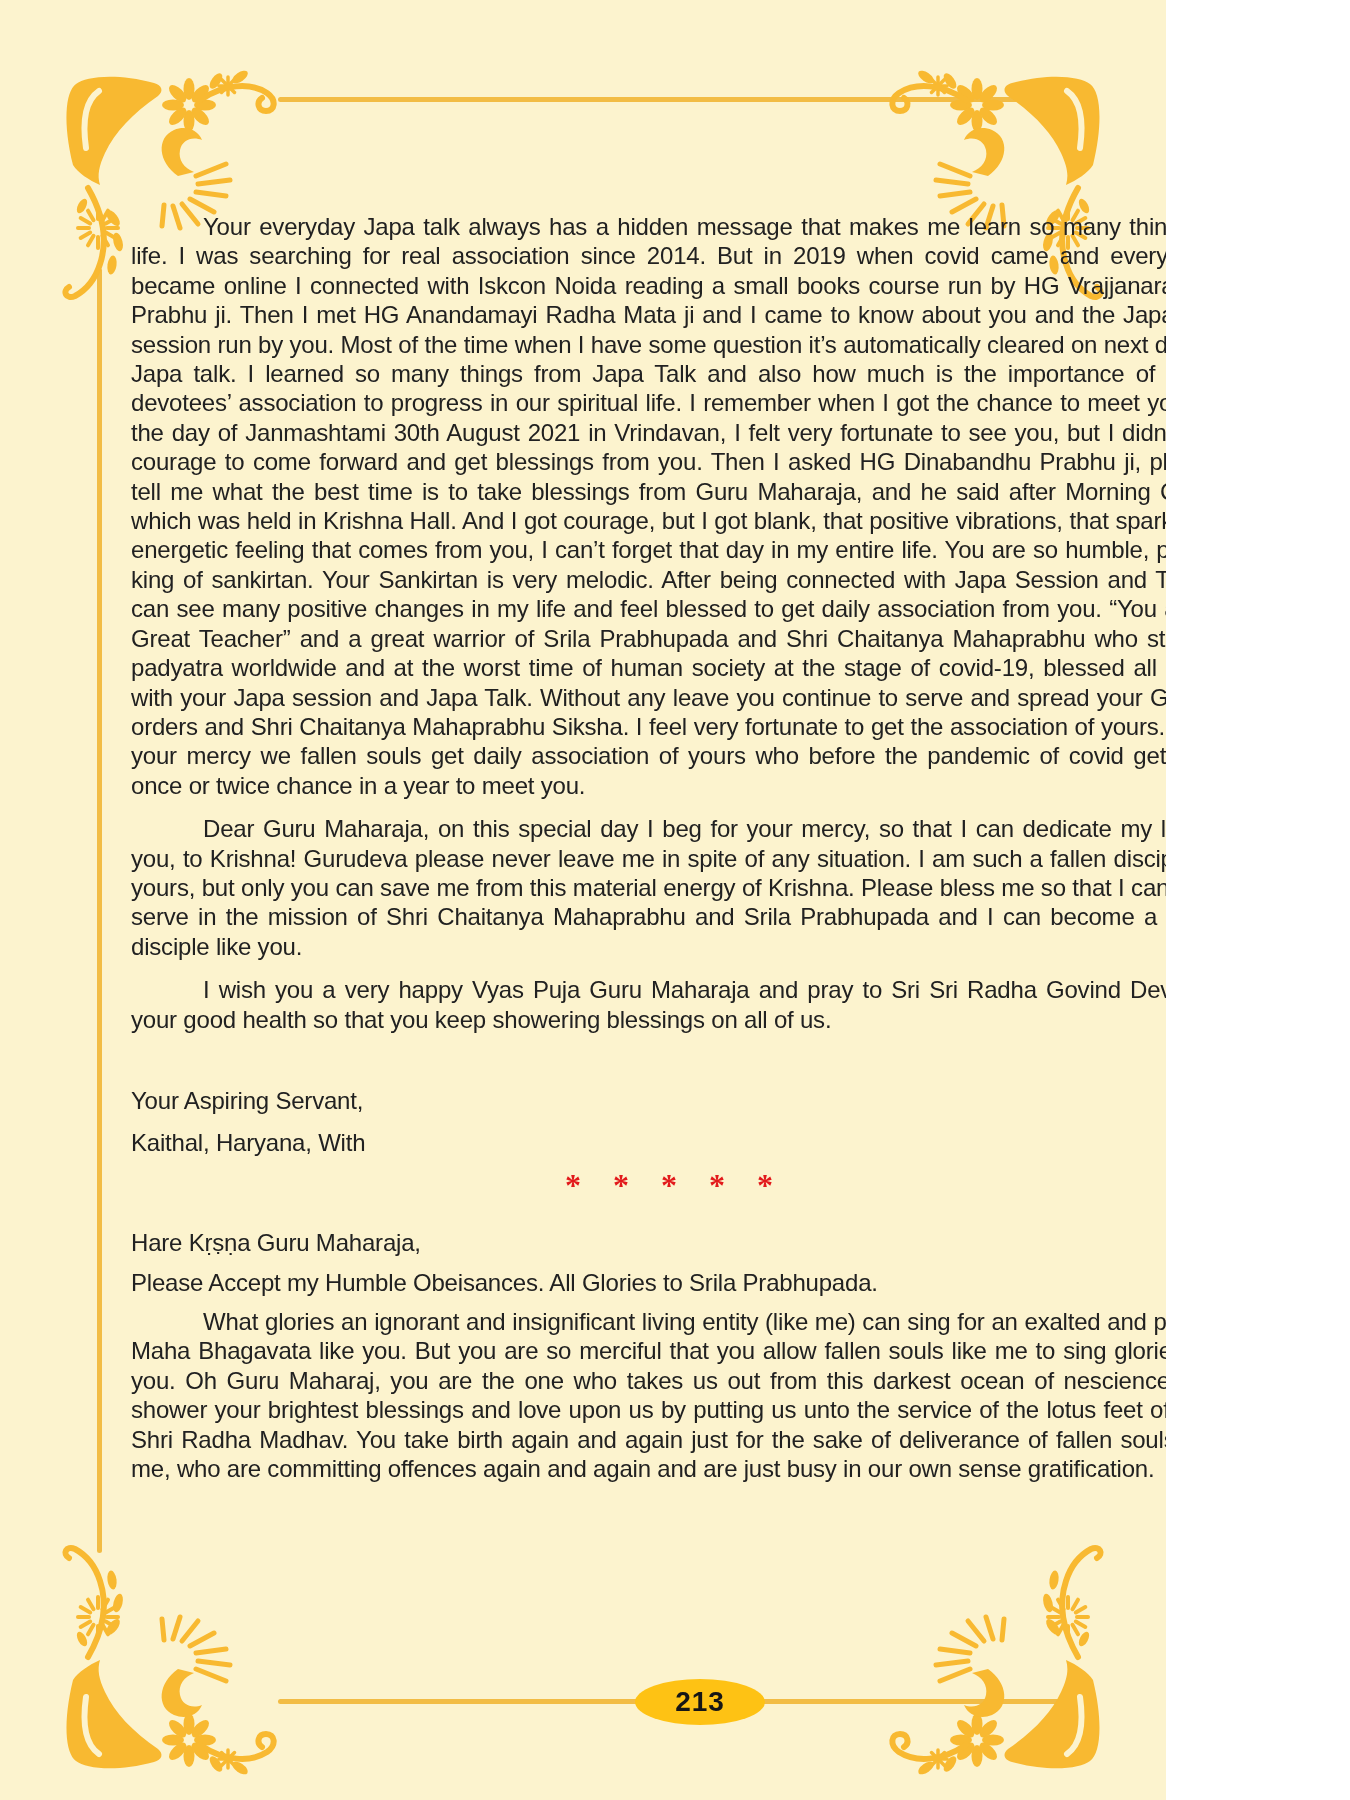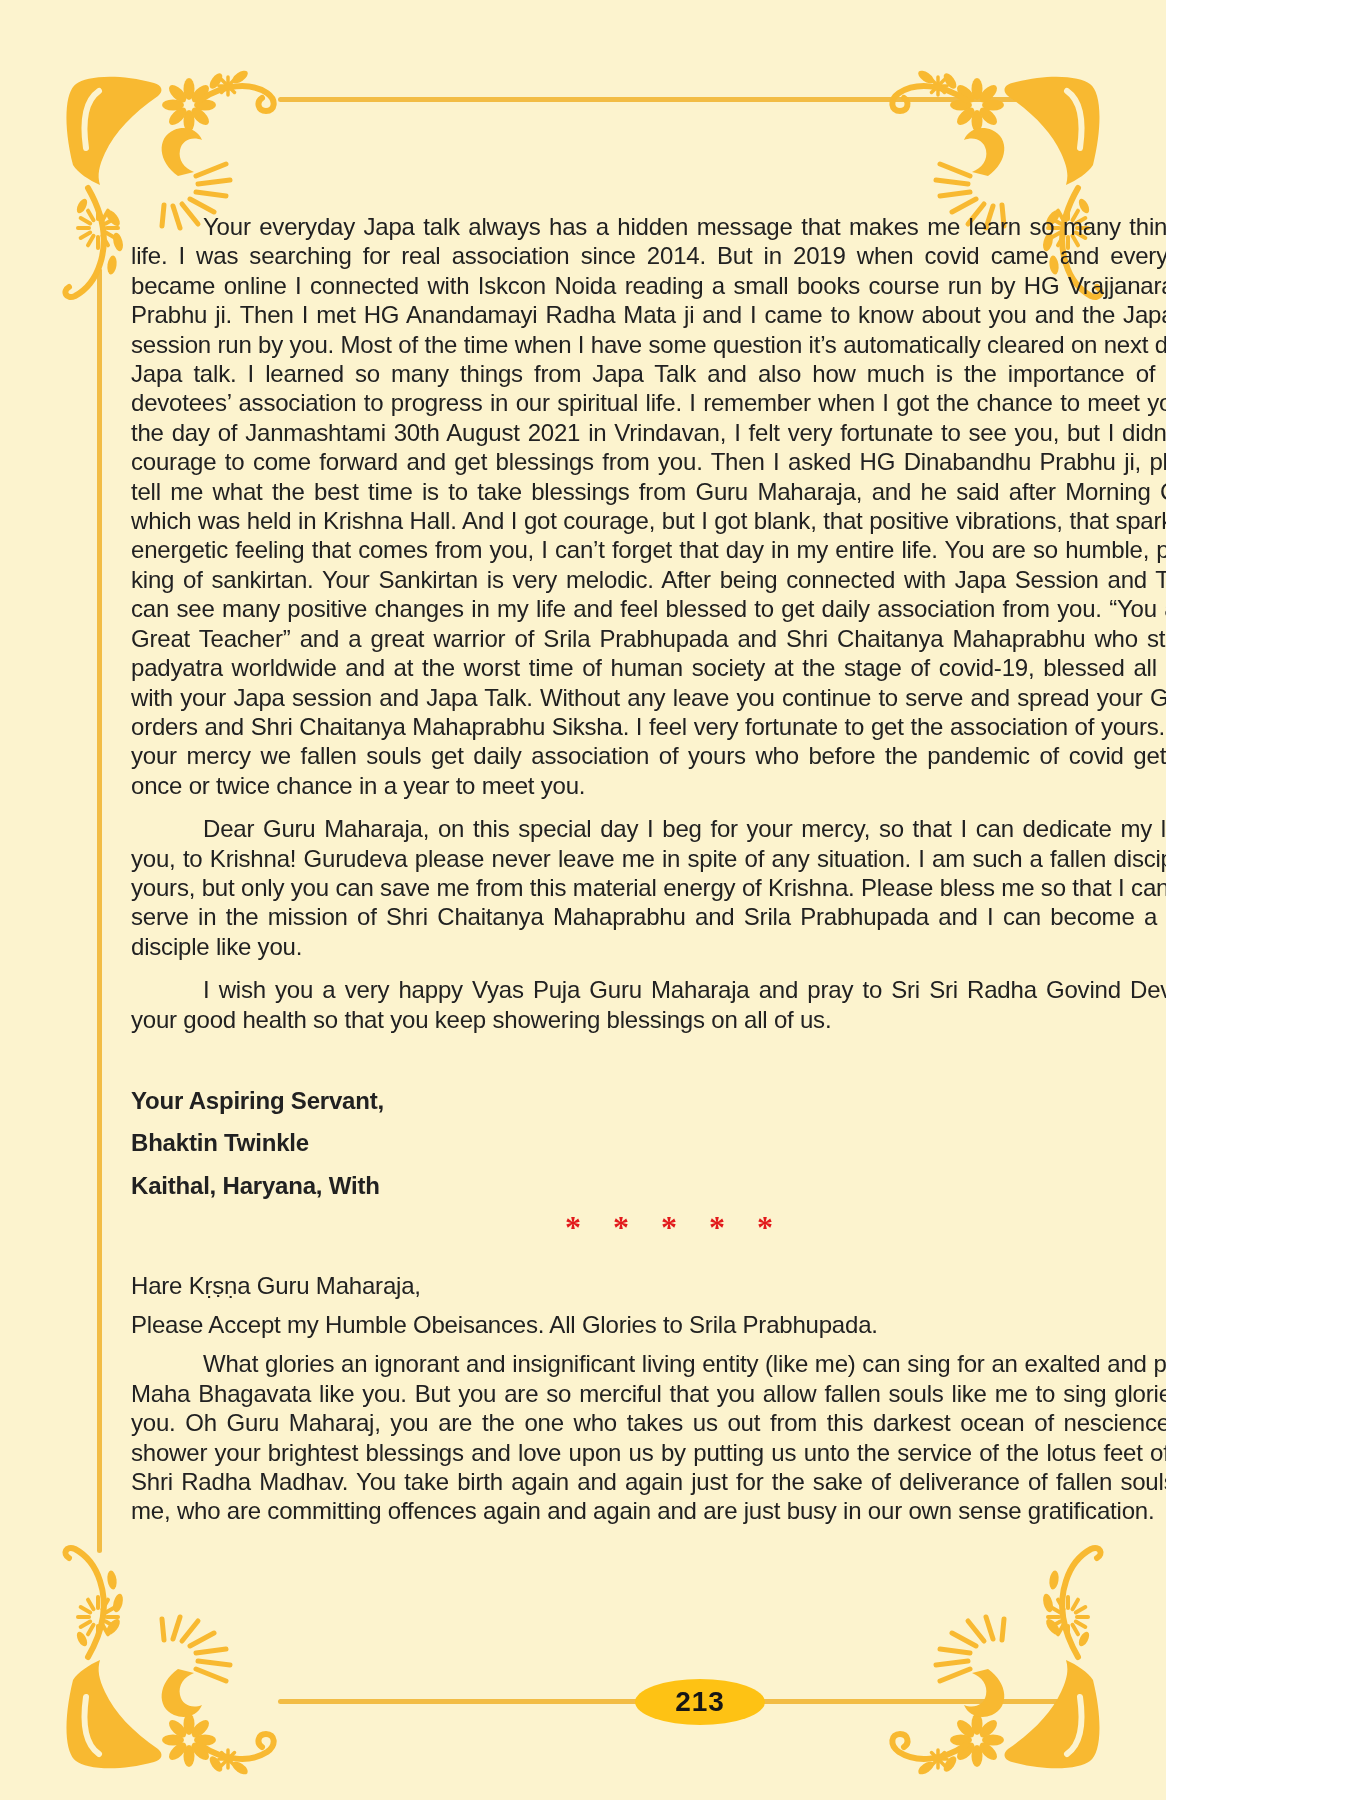--- a/index.html
+++ b/index.html
@@ -34,21 +34,21 @@
   #corner-art .stroke{stroke:currentColor;}
   #corner-art .vein{stroke:var(--page-background);}
   .svg-defs{position:absolute;width:0;height:0;overflow:hidden;}
   
   .content{
     position:absolute;left:131px;top:212px;width:1088px;
     font-size:24px;line-height:29.4px;letter-spacing:-0.2px;
   }
   .body-par{margin:0 0 14px 0;text-align:justify;text-indent:72px;}
   .signature{margin-top:52px;}
-  .signature-line{margin:0 0 13px 0;font-weight:bold;}
+  .signature-line{margin:0 0 13px 0;}
   .divider{
     margin-top:6px;text-align:center;
     font-family:"Liberation Serif","DejaVu Serif",serif;
     font-size:32px;font-weight:bold;letter-spacing:12px;
     color:var(--divider-red);
   }
   .salutation{margin:0 0 10px 0;text-align:left;}
   .salutation.first{margin-top:28px;}
   .final-par{margin-top:4px;margin-bottom:8px;}
   
@@ -146,21 +146,20 @@
       <use href="#corner-art"></use>
     </svg>
 
   <main class="content">
     <p class="body-par">Your everyday Japa talk always has a hidden message that makes me learn so many things in life. I was searching for real association since 2014. But in 2019 when covid came and everything became online I connected with Iskcon Noida reading a small books course run by HG Vrajjanaranjan Prabhu ji. Then I met HG Anandamayi Radha Mata ji and I came to know about you and the Japa talk session run by you. Most of the time when I have some question it’s automatically cleared on next day of Japa talk. I learned so many things from Japa Talk and also how much is the importance of good devotees’ association to progress in our spiritual life. I remember when I got the chance to meet you on the day of Janmashtami 30th August 2021 in Vrindavan, I felt very fortunate to see you, but I didn’t get courage to come forward and get blessings from you. Then I asked HG Dinabandhu Prabhu ji, please tell me what the best time is to take blessings from Guru Maharaja, and he said after Morning Class which was held in Krishna Hall. And I got courage, but I got blank, that positive vibrations, that spark, the energetic feeling that comes from you, I can’t forget that day in my entire life. You are so humble, polite, king of sankirtan. Your Sankirtan is very melodic. After being connected with Japa Session and Talk, I can see many positive changes in my life and feel blessed to get daily association from you. “You are a Great Teacher” and a great warrior of Srila Prabhupada and Shri Chaitanya Mahaprabhu who started padyatra worldwide and at the worst time of human society at the stage of covid-19, blessed all of us with your Japa session and Japa Talk. Without any leave you continue to serve and spread your Guru’s orders and Shri Chaitanya Mahaprabhu Siksha. I feel very fortunate to get the association of yours. With your mercy we fallen souls get daily association of yours who before the pandemic of covid get only once or twice chance in a year to meet you.</p>
     <p class="body-par">Dear Guru Maharaja, on this special day I beg for your mercy, so that I can dedicate my life to you, to Krishna! Gurudeva please never leave me in spite of any situation. I am such a fallen disciple of yours, but only you can save me from this material energy of Krishna. Please bless me so that I can also serve in the mission of Shri Chaitanya Mahaprabhu and Srila Prabhupada and I can become a good disciple like you.</p>
     <p class="body-par">I wish you a very happy Vyas Puja Guru Maharaja and pray to Sri Sri Radha Govind Devji for your good health so that you keep showering blessings on all of us.</p>
 
     <div class="signature">
       <div class="signature-line">Your Aspiring Servant,</div>
-      <div class="signature-line">Bhaktin Twinkle</div>
       <div class="signature-line">Kaithal, Haryana, With</div>
     </div>
 
     <div class="divider">* * * * *</div>
 
     <p class="salutation first">Hare Kṛṣṇa Guru Maharaja,</p>
     <p class="salutation">Please Accept my Humble Obeisances. All Glories to Srila Prabhupada.</p>
     <p class="body-par final-par">What glories an ignorant and insignificant living entity (like me) can sing for an exalted and purest Maha Bhagavata like you. But you are so merciful that you allow fallen souls like me to sing glories for you. Oh Guru Maharaj, you are the one who takes us out from this darkest ocean of nescience and shower your brightest blessings and love upon us by putting us unto the service of the lotus feet of Shri Shri Radha Madhav. You take birth again and again just for the sake of deliverance of fallen souls like me, who are committing offences again and again and are just busy in our own sense gratification.</p>
   </main>
 

